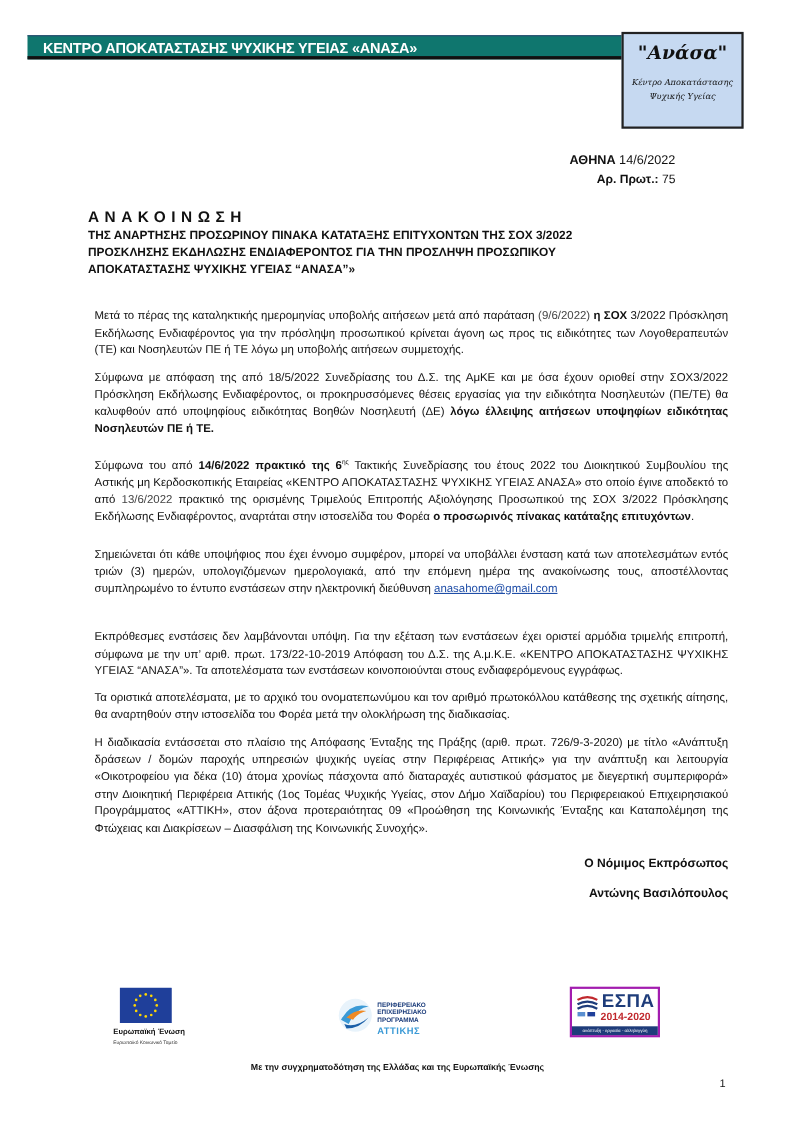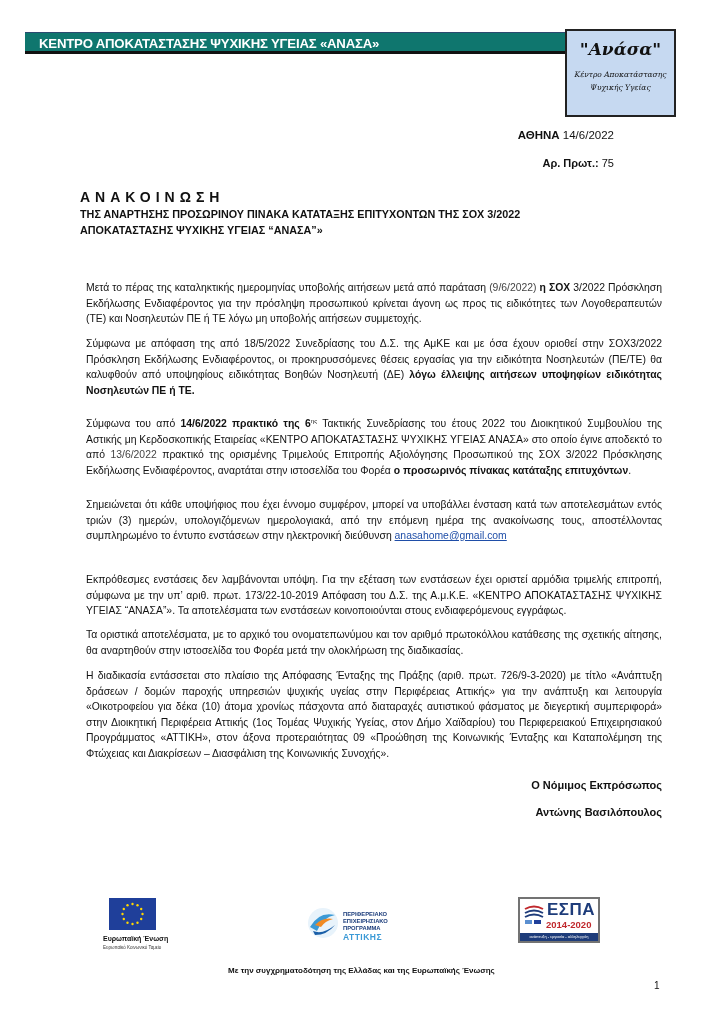--- a/index.html
+++ b/index.html
@@ -14,21 +14,21 @@
       position: absolute; left: 14px; top: 3px; color: #ffffff; font-weight: bold; font-size: 13.2px;
       letter-spacing: -0.2px;
     }
     .logo-box {
       position: absolute; left: 565px; top: 29px; width: 111px; height: 88px;
       background: #c6d9f1; border: 2px solid #222; text-align: center;
     }
     .logo-title { margin-top: 8px; font-family: "DejaVu Serif", serif; font-style: italic; font-weight: bold; font-size: 17px; }
     .logo-sub { margin-top: 9px; font-family: "DejaVu Serif", serif; font-style: italic; font-size: 7.5px; line-height: 13px; }
 
-    .date-line { position: absolute; right: 110px; top: 129px; font-size: 11.5px; text-align: right; }
+    .date-line { position: absolute; right: 110px; top: 140px; font-size: 11.5px; text-align: right; }
     .prot-line { position: absolute; right: 110px; top: 157px; font-size: 11px; text-align: right; font-weight: bold; }
 
     .title-block { position: absolute; left: 80px; top: 187px; width: 560px; font-weight: bold; }
     .title-main { font-size: 14px; letter-spacing: 5px; line-height: 20px; }
     .title-line { font-size: 10.8px; line-height: 15.5px; }
 
     .body-text {
       position: absolute; left: 86px; width: 576px; font-size: 10.4px; line-height: 15.5px;
       text-align: justify; color: #111;
     }
@@ -40,21 +40,21 @@
 
     .eu-flag { position: absolute; left: 109px; top: 898px; width: 47px; height: 32px; background: #1f3f9a; }
     .eu-flag svg { width: 47px; height: 32px; }
     .eu-label { position: absolute; left: 103px; top: 935px; width: 70px; font-size: 7px; font-weight: bold; }
     .eu-sub { position: absolute; left: 103px; top: 945px; width: 80px; font-size: 4.5px; color: #333; }
 
     .pep-logo { position: absolute; left: 305px; top: 905px; width: 130px; height: 40px; }
     .pep-text { position: absolute; left: 343px; top: 911px; font-size: 5.8px; line-height: 7px; color: #1a3b7a; font-weight: bold; }
     .pep-text .attiki { color: #3b9ad6; font-size: 8.5px; line-height: 10px; letter-spacing: 0.5px; }
 
-    .espa { position: absolute; left: 518px; top: 897px; width: 82px; height: 46px; border: 2px solid #737373; background: #fff; }
+    .espa { position: absolute; left: 518px; top: 897px; width: 82px; height: 46px; border: 2px solid #a21caf; background: #fff; }
     .espa-title { position: absolute; left: 27px; top: 1px; font-size: 17px; color: #1e3c7a; font-weight: bold; letter-spacing: 0.5px; }
     .espa-years { position: absolute; left: 26px; top: 20px; font-size: 9.5px; color: #c0282d; font-weight: bold; }
     .espa-bar { position: absolute; left: 0; bottom: 0; width: 100%; height: 8px; background: #1e3c7a; color: #fff; font-size: 4px; text-align: center; line-height: 8px; }
     .espa-waves { position: absolute; left: 3px; top: 4px; width: 22px; height: 22px; }
 
     .footer-text { position: absolute; left: 228px; top: 966px; font-size: 8px; font-weight: bold; }
     .page-num { position: absolute; left: 654px; top: 980px; font-size: 10px; }
   </style>
 </head>
 <body>
@@ -75,20 +75,21 @@
   <span>14/6/2022</span>
 </div>
 <div class="prot-line">
   <span>Αρ. Πρωτ.:</span>
   <span style="font-weight:normal">75</span>
 </div>
 
 <div class="title-block">
   <div class="title-main">ΑΝΑΚΟΙΝΩΣΗ</div>
   <div class="title-line">ΤΗΣ ΑΝΑΡΤΗΣΗΣ ΠΡΟΣΩΡΙΝΟΥ ΠΙΝΑΚΑ ΚΑΤΑΤΑΞΗΣ ΕΠΙΤΥΧΟΝΤΩΝ ΤΗΣ ΣΟΧ 3/2022</div>
+  <div class="title-line">ΠΡΟΣΚΛΗΣΗΣ ΕΚΔΗΛΩΣΗΣ ΕΝΔΙΑΦΕΡΟΝΤΟΣ ΓΙΑ ΤΗΝ ΠΡΟΣΛΗΨΗ ΠΡΟΣΩΠΙΚΟΥ</div>
   <div class="title-line">ΑΠΟΚΑΤΑΣΤΑΣΗΣ ΨΥΧΙΚΗΣ ΥΓΕΙΑΣ “ΑΝΑΣΑ”»</div>
 </div>
 
 <div class="body-text" style="top:280px;">
   <span>Μετά το πέρας της καταληκτικής ημερομηνίας υποβολής αιτήσεων μετά από παράταση</span><span class="muted"> (9/6/2022) </span><b>η ΣΟΧ</b><span> 3/2022 Πρόσκληση Εκδήλωσης Ενδιαφέροντος για την πρόσληψη προσωπικού κρίνεται άγονη ως προς τις ειδικότητες των Λογοθεραπευτών (ΤΕ) και Νοσηλευτών ΠΕ ή ΤΕ λόγω μη υποβολής αιτήσεων συμμετοχής.</span>
 </div>
 
 <div class="body-text" style="top:336px;">
   <span>Σύμφωνα με απόφαση της από 18/5/2022 Συνεδρίασης του Δ.Σ. της ΑμΚΕ και με όσα έχουν οριοθεί στην ΣΟΧ3/2022 Πρόσκληση Εκδήλωσης Ενδιαφέροντος, οι προκηρυσσόμενες θέσεις εργασίας για την ειδικότητα Νοσηλευτών (ΠΕ/ΤΕ) θα καλυφθούν από υποψηφίους ειδικότητας Βοηθών Νοσηλευτή (ΔΕ) </span><b>λόγω έλλειψης αιτήσεων υποψηφίων ειδικότητας Νοσηλευτών ΠΕ ή ΤΕ.</b>
 </div>

